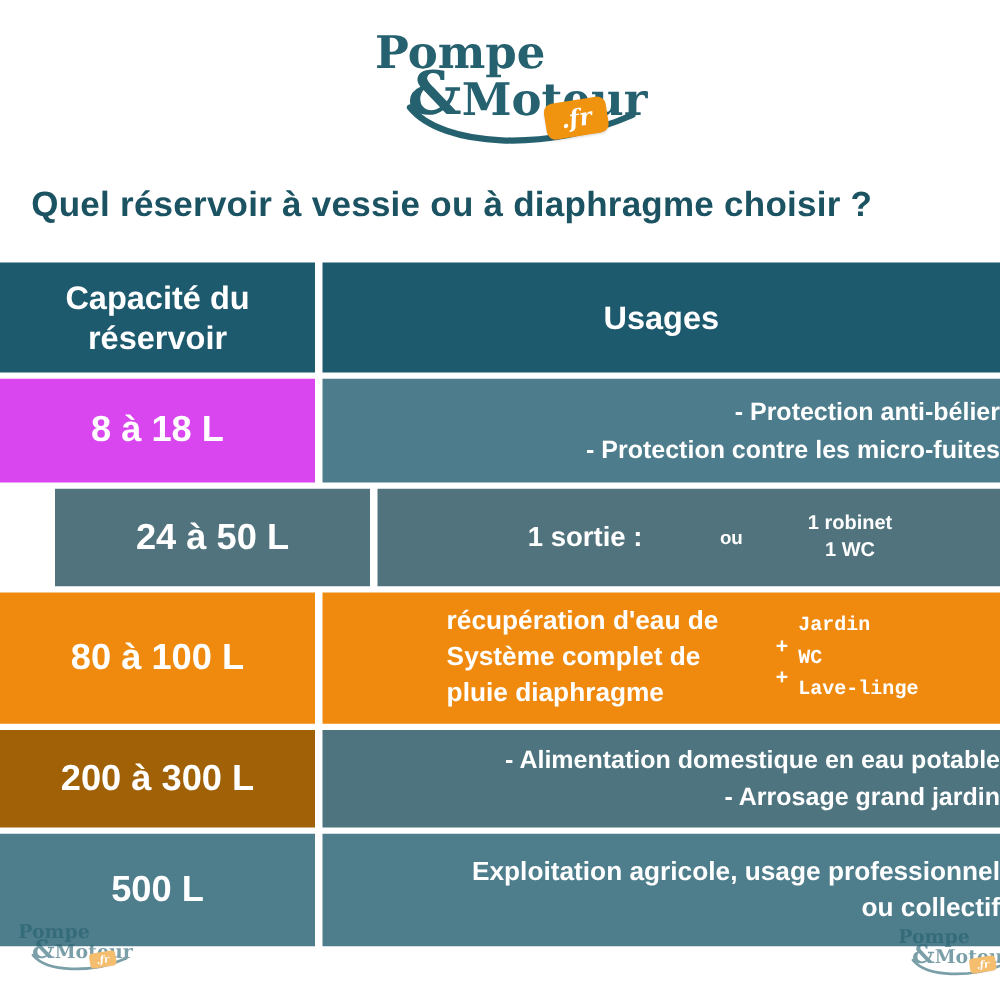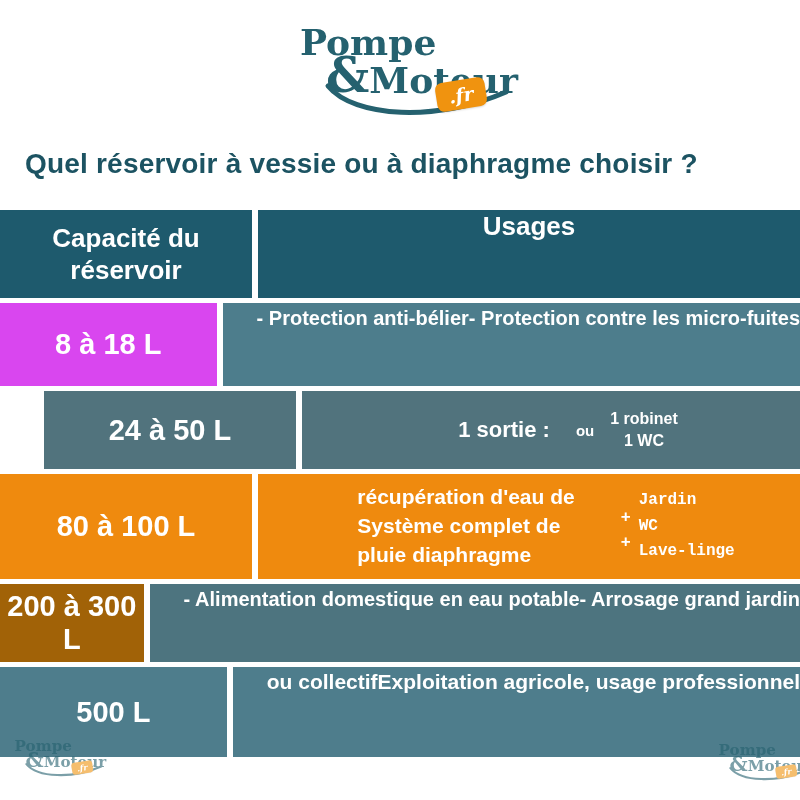--- a/index.html
+++ b/index.html
@@ -26,35 +26,35 @@
 
   
   .title{margin:26px 20px 30px 25px;font-size:28px;font-weight:bold;
          color:var(--title-text,#1c5362);letter-spacing:.2px;}
 
   
   .table{display:flex;flex-direction:column;gap:5px;width:800px;}
   .row{display:flex;gap:6px;}
   .cell{color:var(--cell-text,#fff);}
   .cap-cell{width:252px;display:flex;align-items:center;justify-content:center;text-align:center;}
-  .use-cell{flex:1;display:flex;flex-direction:row;justify-content:center;padding-left:34px;box-sizing:border-box;}
+  .use-cell{flex:1;display:flex;flex-direction:column;justify-content:center;padding-left:34px;box-sizing:border-box;align-items:flex-end;}
   .h-header{height:88px;}
   .h-r0{height:83px;}
   .h-r1{height:78px;padding-left:44px;}
   .h-r2{height:105px;}
   .h-r3{height:78px;}
   .h-r4{height:90px;}
   .header-label{font-size:26px;font-weight:bold;width:190px;line-height:1.25;}
-  .use-header{align-items:flex-start;padding-left:0;flex-direction:row;justify-content:center;}
+  .use-header{align-items:center;padding-left:0;flex-direction:row;justify-content:center;}
   .use-header .header-label{width:auto;}
   .cap-text{font-size:29px;font-weight:bold;}
   .use-line{font-size:20px;font-weight:bold;line-height:1.5;white-space:nowrap;}
 
   
-  .sortie-wrap{flex-direction:row;align-items:center;}
+  .sortie-wrap{flex-direction:row;align-items:center;gap:36px;}
   .sortie-label{font-size:22px;font-weight:bold;}
   .sortie-conj{font-size:15px;font-weight:bold;margin-left:26px;}
   .sortie-options{margin-left:16px;display:flex;flex-direction:column;align-items:center;}
   .sortie-options span{font-size:16px;font-weight:bold;line-height:1.35;}
 
   
   .complet-wrap{flex-direction:row;align-items:center;}
   .para{display:flex;flex-direction:column;}
   .para-line{font-size:21px;font-weight:bold;line-height:1.38;white-space:nowrap;}
   .plus-list{margin-left:46px;display:flex;flex-direction:column;}
@@ -157,22 +157,22 @@
         <span class="use-line">- Alimentation domestique en eau potable</span>
         <span class="use-line">- Arrosage grand jardin</span>
       </div>
     </div>
 
     <div class="row h-r4">
       <div class="cell cap-cell" style="background: rgb(78, 125, 140);">
         <span class="cap-text">500 L</span>
       </div>
       <div class="cell use-cell" style="background: rgb(78, 125, 140);">
+        <span class="use-line" style="font-size:21px;line-height:1.4;">Exploitation agricole, usage professionnel</span>
         <span class="use-line" style="font-size:21px;line-height:1.4;">ou collectif</span>
-        <span class="use-line" style="font-size:21px;line-height:1.4;">Exploitation agricole, usage professionnel</span>
       </div>
     </div>
 
   </div>
 
   <div class="logo watermark wm-left">
     <span class="logo-pompe">Pompe</span>
     <div class="logo-line2">
       <span class="logo-amp">&amp;</span>
       <span class="logo-moteur">Moteur</span>

